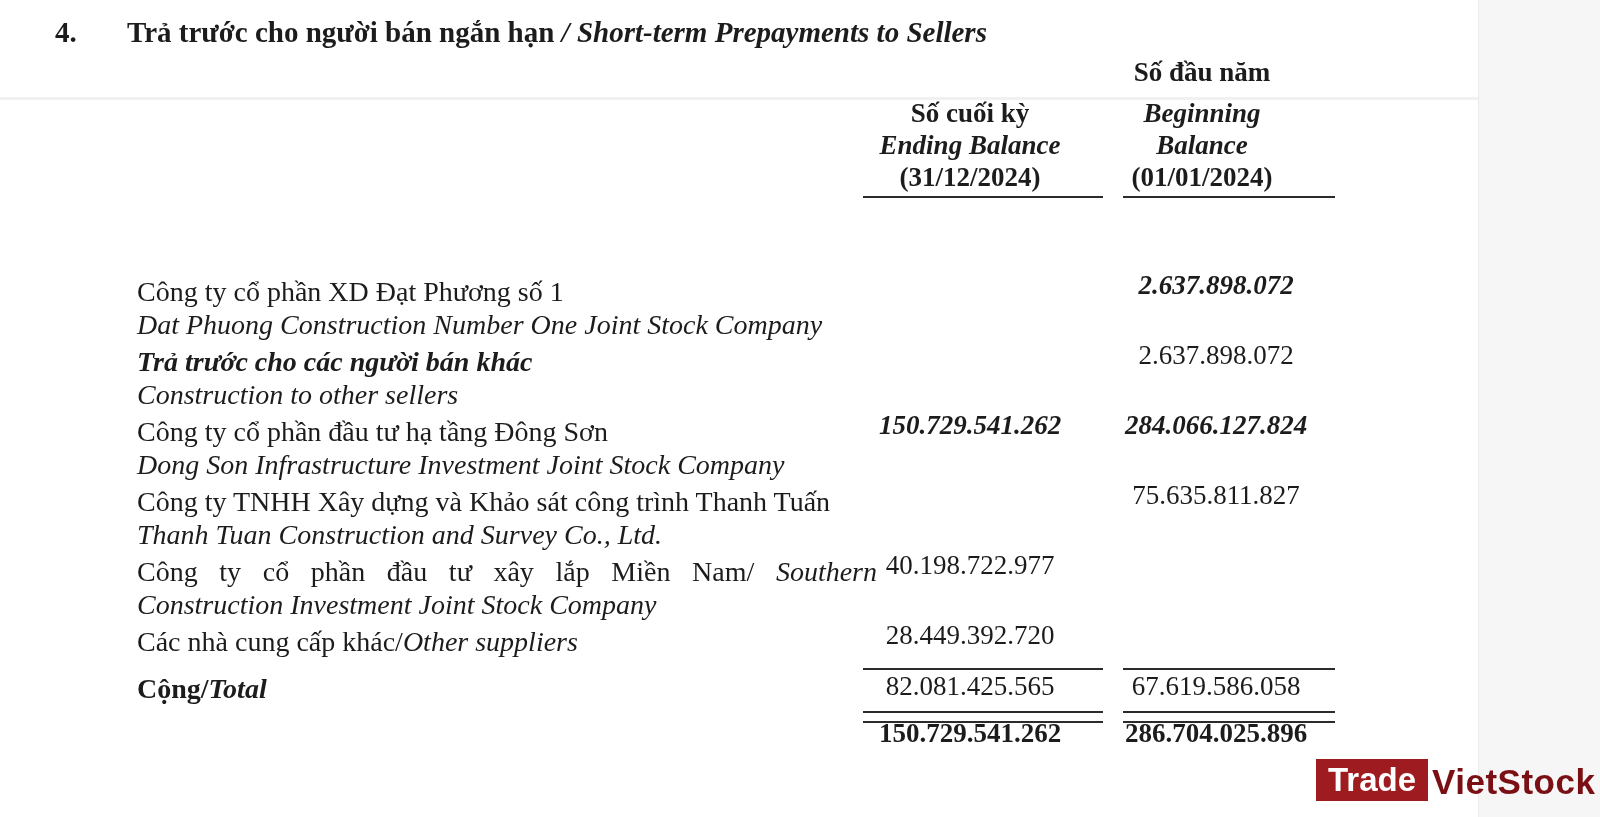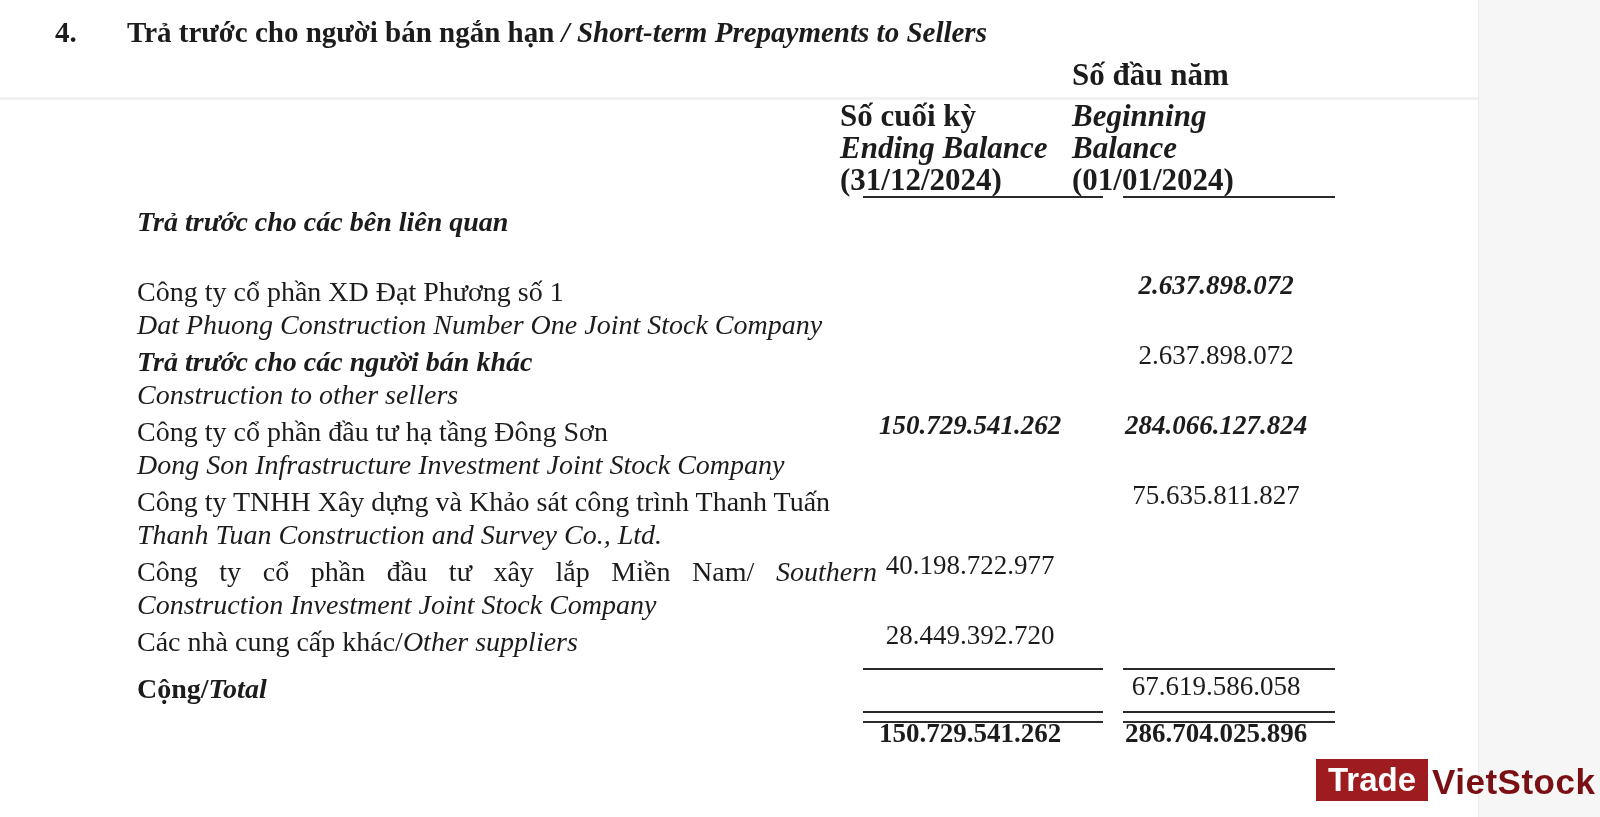--- a/index.html
+++ b/index.html
@@ -13,21 +13,21 @@
   .strip{position:absolute; left:1478px; top:0; width:122px; height:817px; background:#f6f6f6; border-left:1px solid #ebebeb; z-index:1;}
 
   
   .title-row{position:absolute; top:16px; left:0; width:1600px; font-size:29px; font-weight:bold; z-index:2;}
   .sec-num{position:absolute; left:55px; top:0;}
   .sec-title{position:absolute; left:127px; top:0; white-space:nowrap;}
   .sec-title .en{font-style:italic;}
 
   
   .header{position:absolute; top:0; left:0; width:1600px; z-index:2;}
-  .h{position:absolute; font-size:31px; font-weight:bold; text-align:left; white-space:nowrap;}
+  .h{position:absolute; font-size:27px; font-weight:bold; text-align:center; white-space:nowrap;}
   .h.it{font-style:italic;}
   .he{left:840px; width:260px;}
   .hb{left:1072px; width:260px;}
   .hrule{position:absolute; top:196px; height:2px; background:#2b2b2b;}
   .hrule.e{left:863px; width:240px;}
   .hrule.b{left:1123px; width:212px;}
 
   
   #rows{position:absolute; top:205px; left:0; width:1600px; z-index:2;}
   .row{position:relative; width:1600px;}
@@ -79,21 +79,20 @@
     <div class="h he" style="top:98px">Số cuối kỳ</div>
     <div class="h he it" style="top:130px">Ending Balance</div>
     <div class="h he" style="top:162px">(31/12/2024)</div>
     <div class="hrule e"></div>
     <div class="hrule b"></div>
   </div>
 
   <div id="rows">
       <div class="row r2 group">
         <div class="name">
-          <div class="line1"><span class="vi">Trả trước cho các bên liên quan</span></div>
         </div>
         <div class="val end vs-bold-italic"></div>
         <div class="val beg vs-bold-italic">2.637.898.072</div>
       </div>
       <div class="row r2 item">
         <div class="name">
           <div class="line1"><span class="vi">Công ty cổ phần XD Đạt Phương số 1</span></div>
           <div class="line2"><span class="en">Dat Phuong Construction Number One Joint Stock Company</span></div>
         </div>
         <div class="val end vs-normal"></div>
@@ -128,20 +127,21 @@
           <div class="line1 justify"><span class="vi">Công ty cổ phần đầu tư xây lắp Miền Nam/</span> <span class="en">Southern</span></div>
           <div class="line2"><span class="en">Construction Investment Joint Stock Company</span></div>
         </div>
         <div class="val end vs-normal">28.449.392.720</div>
         <div class="val beg vs-normal"></div>
       </div>
       <div class="row r1 inline">
         <div class="name">
           <div class="line1"><span class="vi">Các nhà cung cấp khác/</span><span class="en">Other suppliers</span></div>
         </div>
+        <div class="val end vs-normal">82.081.425.565</div>
         <div class="val beg vs-normal">67.619.586.058</div>
         <div class="rule single e"></div>
         <div class="rule single b"></div>
       </div>
       <div class="row r1 total">
         <div class="name">
           <div class="line1"><span class="vi">Cộng/</span><span class="en">Total</span></div>
         </div>
         <div class="val end vs-bold">150.729.541.262</div>
         <div class="val beg vs-bold">286.704.025.896</div>

